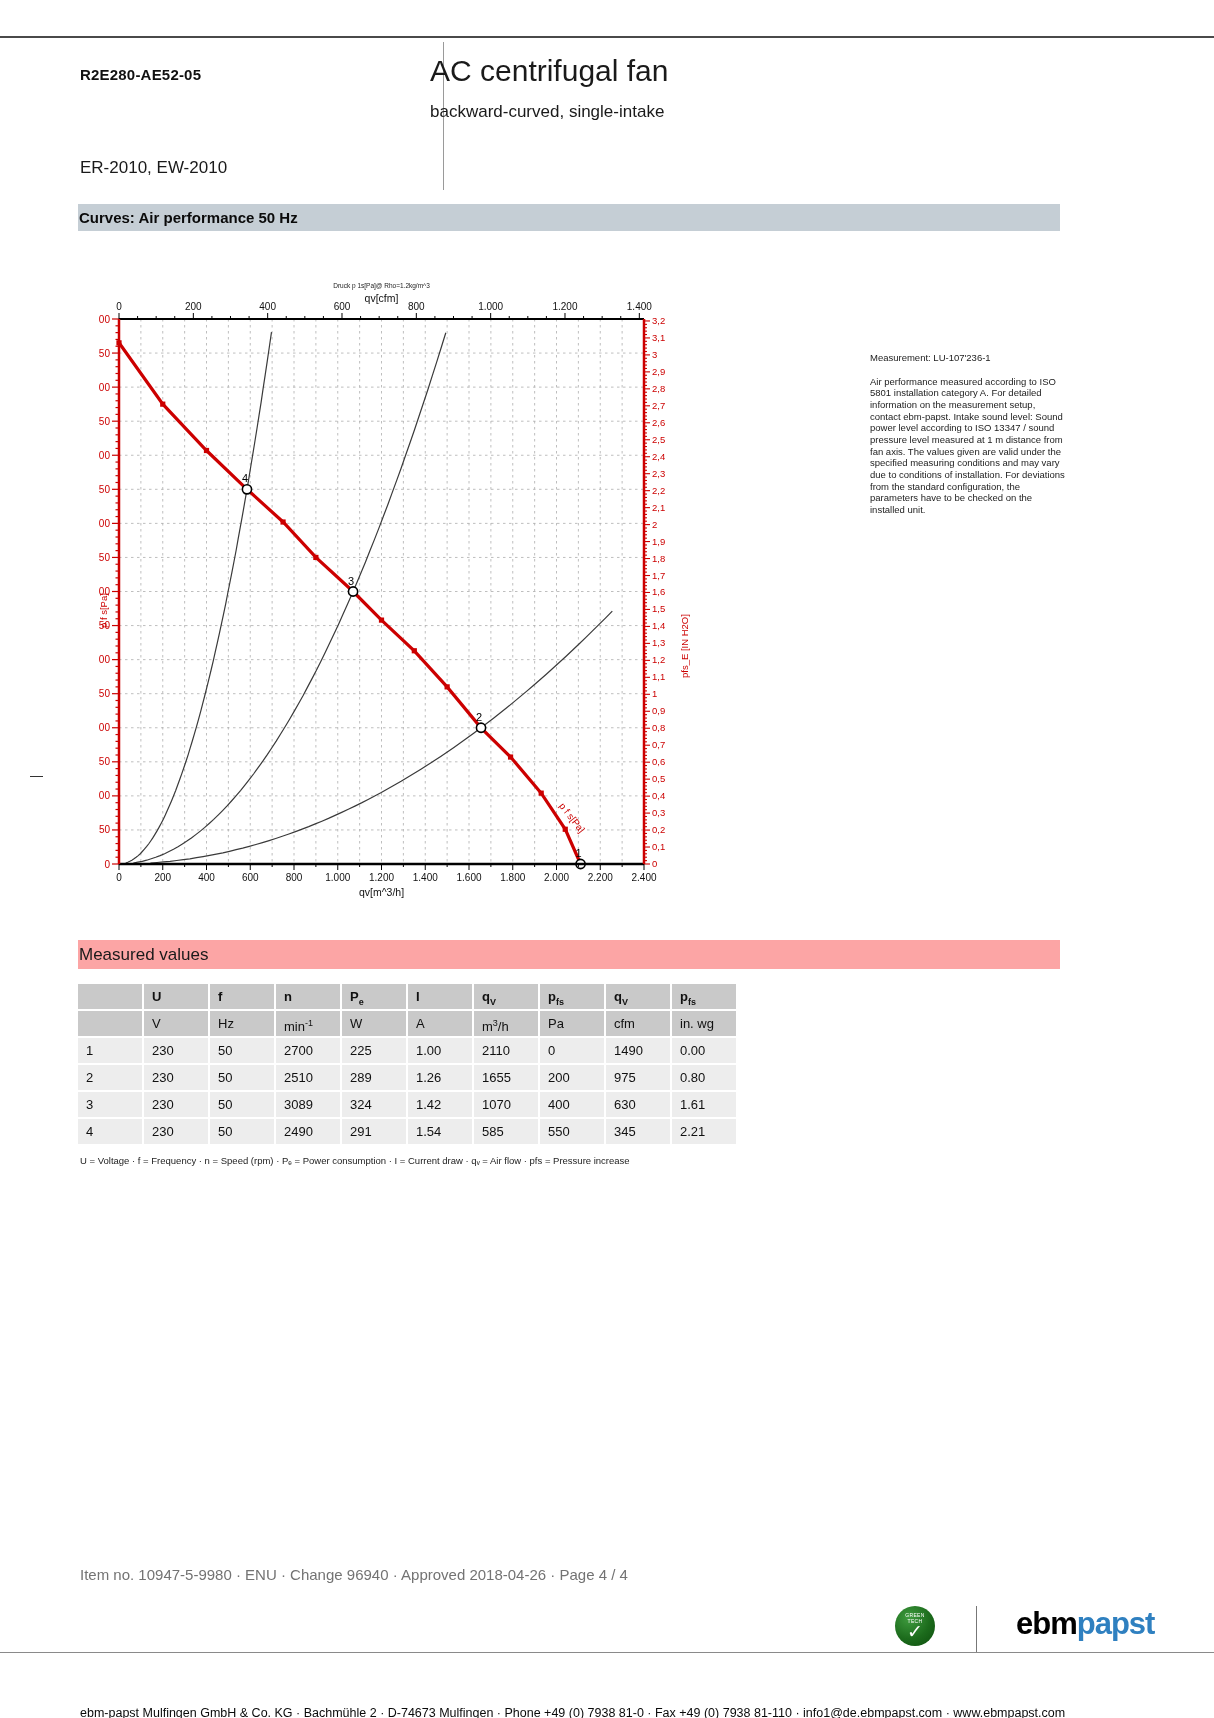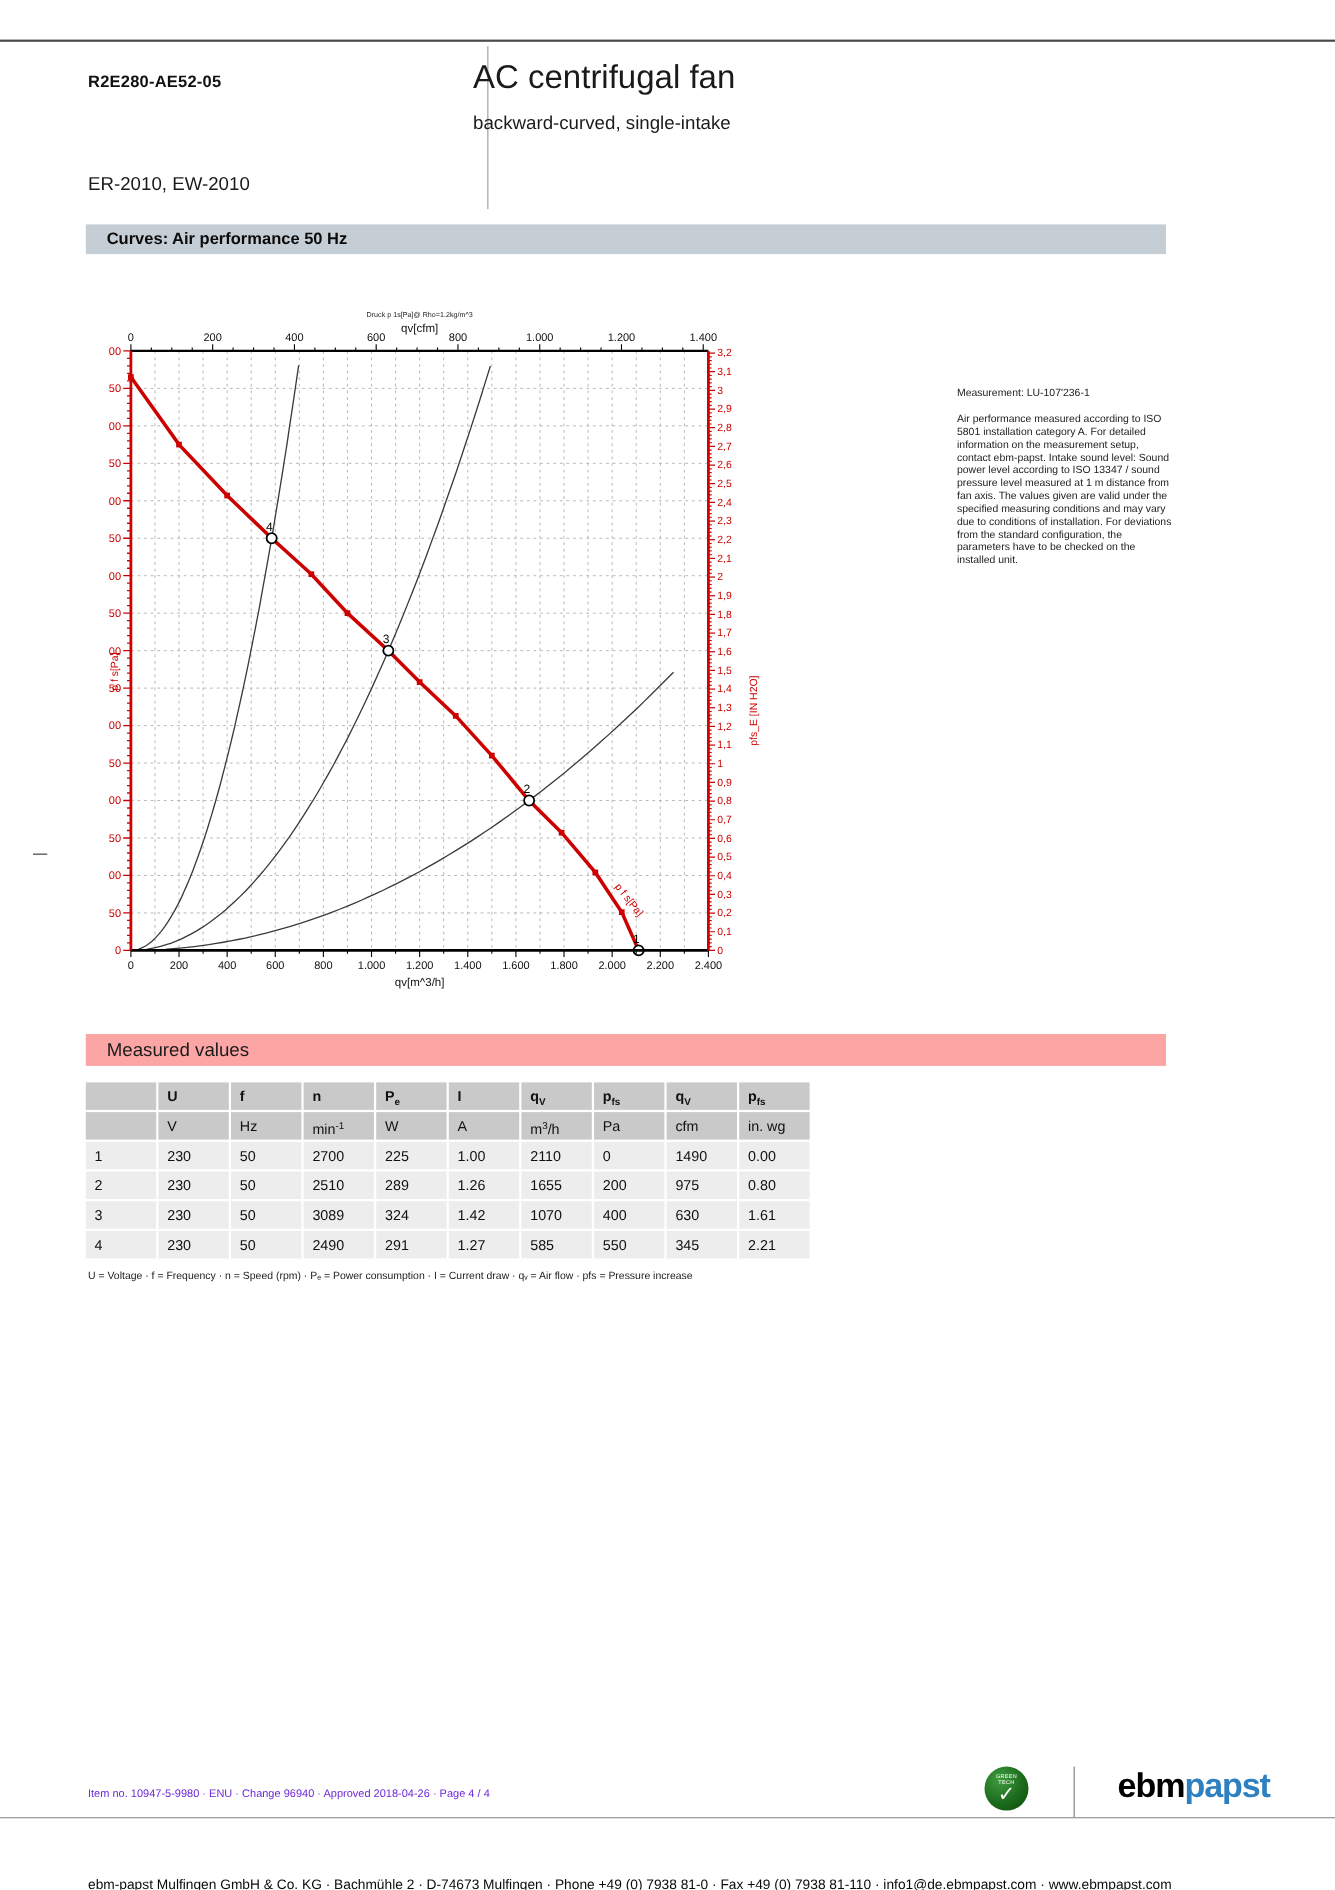--- a/index.html
+++ b/index.html
@@ -8,21 +8,21 @@
     font-family:"Liberation Sans","DejaVu Sans",sans-serif;color:#111;
     overflow:hidden;
   }
   .abs{position:absolute;}
   #top-rule{left:0;top:36px;width:1214px;height:2px;background:#4a4a4a;}
   #part-number{left:80px;top:66px;font-size:15px;font-weight:bold;letter-spacing:.2px;}
   #head-divider{left:443px;top:42px;width:1px;height:148px;background:#9a9a9a;}
   #doc-title{left:430px;top:54px;font-size:30px;font-weight:normal;color:#1a1a1a;}
   #doc-subtitle{left:430px;top:102px;font-size:17px;color:#1a1a1a;}
   #models{left:80px;top:158px;font-size:17px;color:#1a1a1a;}
-  .section-bar{left:78px;width:982px;height:27px;line-height:27px;padding-left:19px;box-sizing:border-box;}
+  .section-bar{left:78px;width:982px;height:27px;line-height:27px;padding-left:1px;box-sizing:border-box;}
   #curves-bar{top:204px;background:#c5ced5;font-size:15px;font-weight:bold;color:#0a0a0a;}
   #measured-bar{top:940px;background:#fca5a5;font-size:17px;color:#1a1a1a;height:29px;line-height:29px;}
   #chart-wrap{left:99px;top:268px;width:600px;height:640px;}
   #fold-mark{left:30px;top:776px;width:13px;height:1px;background:#333;}
   #measure-note{left:870px;top:352px;width:196px;font-size:9.5px;line-height:1.23;color:#222;}
   #measure-note .mn-head{margin-bottom:12px;}
   
   #mv-table{left:78px;top:984px;display:grid;grid-auto-rows:25px;gap:2px;background:#fff;}
   #mv-table .tc{background:#ededed;font-size:13px;line-height:25px;padding-left:8px;white-space:nowrap;overflow:visible;}
   #mv-table .th{background:#c9c9c9;font-weight:bold;}
@@ -31,21 +31,21 @@
   #mv-table sup{font-size:9px;}
   #mv-footnote{left:80px;top:1155px;font-size:9.5px;color:#222;width:700px;}
   
   #greentech-badge{left:895px;top:1606px;width:40px;height:40px;border-radius:50%;
     background:radial-gradient(circle at 35% 30%,#3f9c3f,#1c6b1c 55%,#0c4d0c);
     color:#fff;text-align:center;}
   #greentech-badge .gt-txt{font-size:5px;line-height:6px;padding-top:6px;letter-spacing:.3px;}
   #greentech-badge .gt-check{font-size:19px;line-height:16px;font-weight:bold;}
   #footer-divider{left:976px;top:1606px;width:1px;height:46px;background:#777;}
   #ebmpapst-logo{left:1016px;top:1606px;font-size:31px;font-weight:bold;letter-spacing:-1px;}
-  #item-line{left:80px;top:1626px;font-size:10px;color:#6d28d9;}
+  #item-line{left:80px;top:1566px;font-size:15px;color:#737373;}
   #footer-rule{left:0;top:1652px;width:1214px;height:1px;background:#8a8a8a;}
   #company-line{left:80px;top:1666px;font-size:12.5px;color:#0a0a0a;margin-top:40px;}
 </style>
 </head>
 <body>
 
 <div id="top-rule" class="abs"></div>
 <div id="part-number" class="abs">R2E280-AE52-05</div>
 <div id="head-divider" class="abs"></div>
 <div id="doc-title" class="abs">AC centrifugal fan</div>
@@ -576,21 +576,21 @@
     <div class="tc ">1.42</div>
     <div class="tc ">1070</div>
     <div class="tc ">400</div>
     <div class="tc ">630</div>
     <div class="tc ">1.61</div>
     <div class="tc ">4</div>
     <div class="tc ">230</div>
     <div class="tc ">50</div>
     <div class="tc ">2490</div>
     <div class="tc ">291</div>
-    <div class="tc ">1.27</div>
+    <div class="tc ">1.54</div>
     <div class="tc ">585</div>
     <div class="tc ">550</div>
     <div class="tc ">345</div>
     <div class="tc ">2.21</div>
   </div>
 <div id="mv-footnote" class="abs">U = Voltage · f = Frequency · n = Speed (rpm) · Pₑ = Power consumption · I = Current draw · qᵥ = Air flow · pfs = Pressure increase</div>
 
 <div id="greentech-badge" class="abs">
   <div class="gt-txt"><span>GREEN</span><br>
   <span>TECH</span></div>

